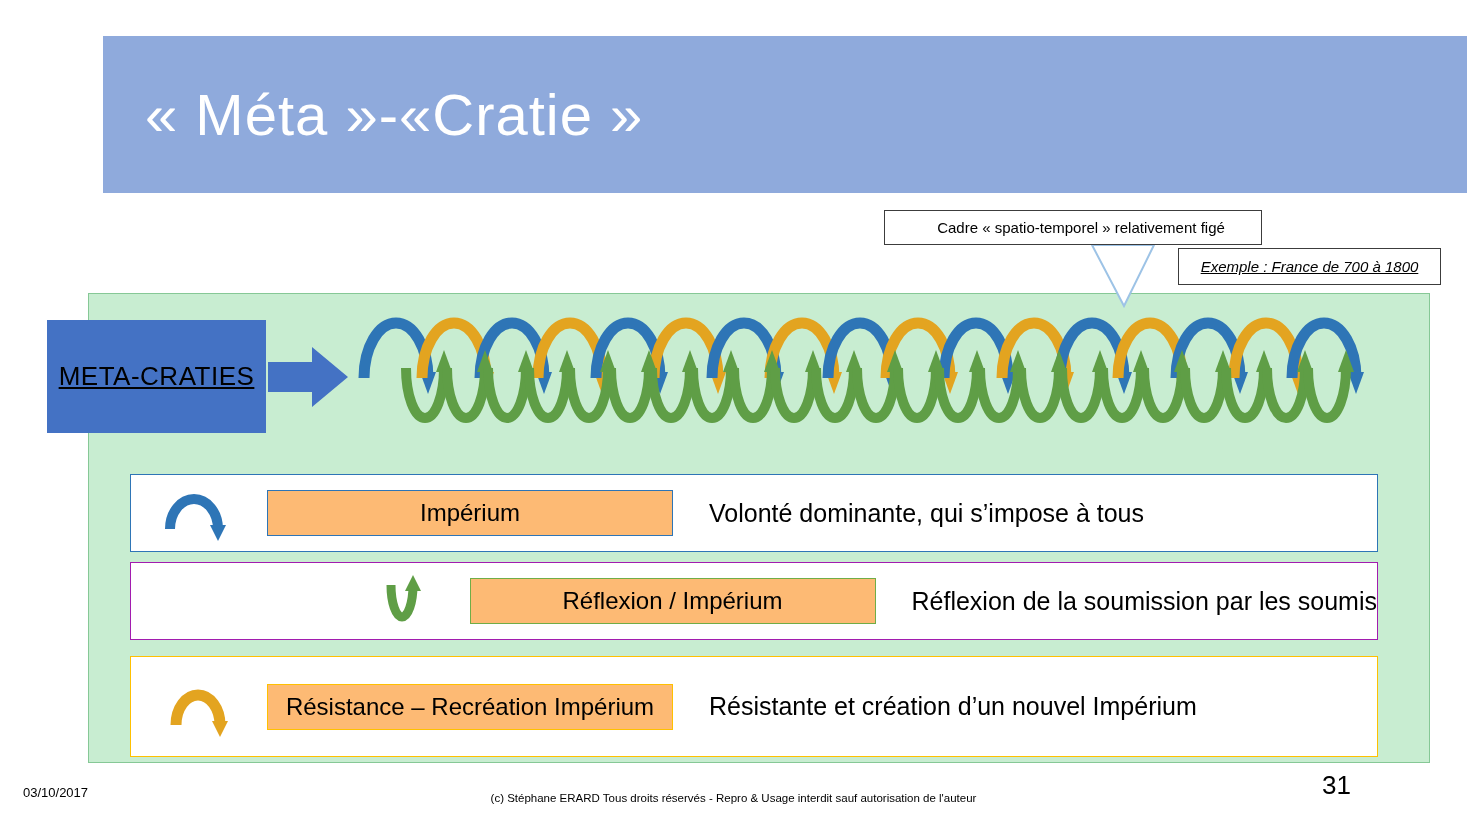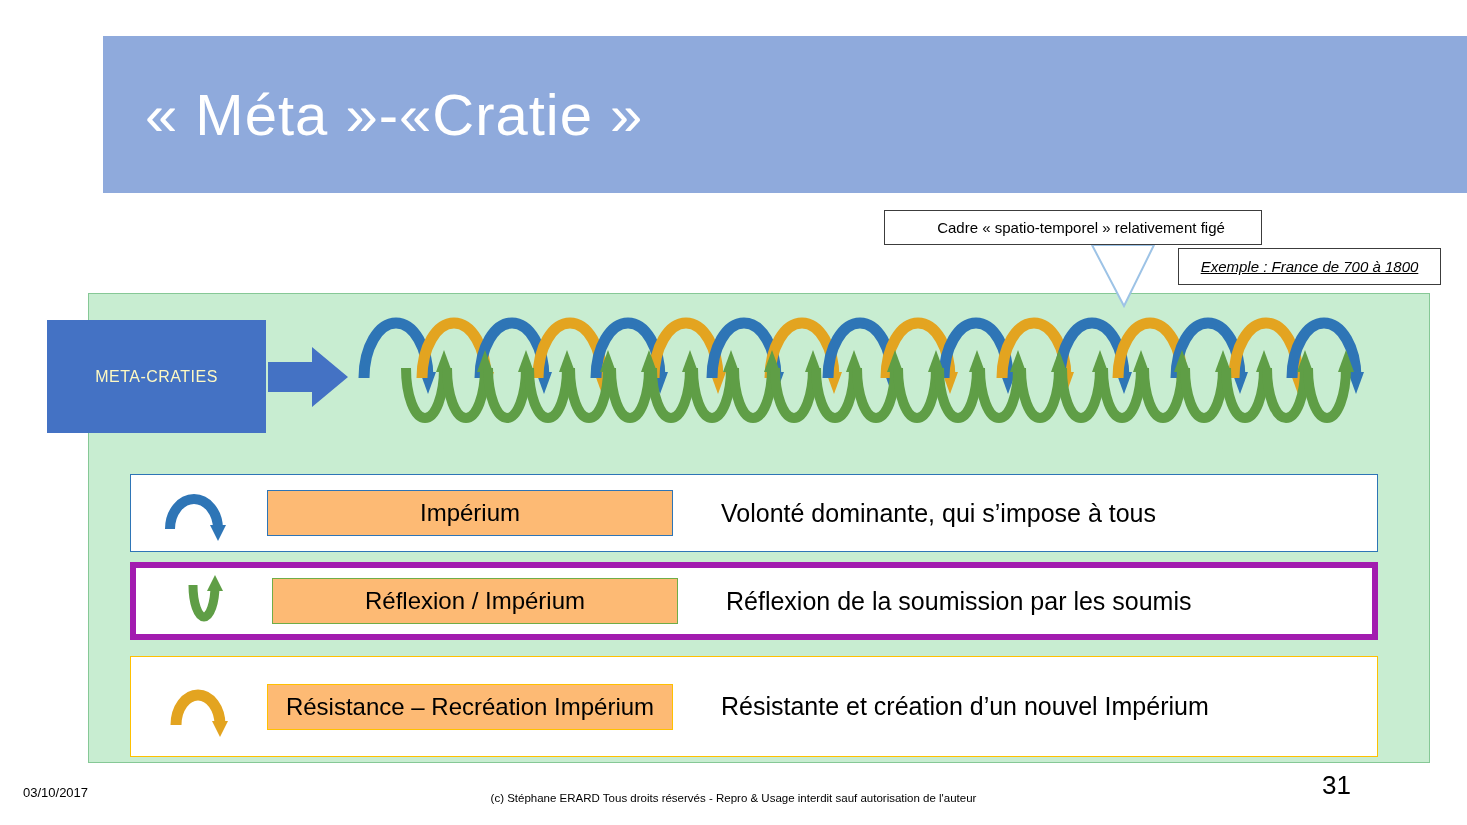--- a/index.html
+++ b/index.html
@@ -9,34 +9,34 @@
   .title-banner{position:absolute;left:103px;top:36px;width:1368px;height:157px;background:#8faadc;display:flex;align-items:center;}
   .title-banner h1{color:#ffffff;font-size:58px;font-weight:400;padding-left:42px;letter-spacing:1px;font-family:"Liberation Sans",sans-serif;}
 
   .callout{position:absolute;background:#ffffff;border:1px solid #3c3c3c;display:flex;align-items:center;justify-content:center;font-size:15px;z-index:4;}
   .callout-frame{left:884px;top:210px;width:378px;height:35px;padding-left:16px;}
   .callout-example{left:1178px;top:248px;width:263px;height:37px;font-style:italic;text-decoration:underline;}
   .callout-pointer{position:absolute;left:1086px;top:243px;z-index:3;}
 
   .green-panel{position:absolute;left:88px;top:293px;width:1342px;height:470px;background:#c8edd1;border:1px solid #86c896;}
 
-  .meta-box{position:absolute;left:47px;top:320px;width:219px;height:113px;background:#4472c4;color:#fef9c3;font-size:16px;display:flex;align-items:center;justify-content:center;letter-spacing:.5px;z-index:2;}
+  .meta-box{position:absolute;left:47px;top:320px;width:219px;height:113px;background:#4472c4;color:#000000;font-size:26px;display:flex;align-items:center;justify-content:center;letter-spacing:.5px;z-index:2;text-decoration:underline;}
   .flow-arrow{position:absolute;left:268px;top:344px;z-index:2;}
   .chain{position:absolute;left:358px;top:310px;width:1012px;height:125px;z-index:2;}
 
   .legend-row{position:absolute;left:130px;width:1248px;background:#ffffff;display:flex;align-items:center;z-index:2;}
   .row-blue{top:474px;height:78px;border:1px solid #2e75b6;}
-  .row-green{top:562px;height:78px;border:6px solid #a21caf;}
+  .row-green{top:562px;height:78px;border:1px solid #a21caf;justify-content:flex-end;}
   .row-gold{top:656px;height:101px;border:1px solid #ffc000;}
   .legend-icon{flex:0 0 136px;display:flex;align-items:center;justify-content:center;}
   .term-box{flex:0 0 406px;height:46px;display:flex;align-items:center;justify-content:center;font-size:24px;background:#fdba74;}
   .term-blue{border:1px solid #2e75b6;}
   .term-green{border:1px solid #70ad47;}
   .term-gold{border:1px solid #ffc000;}
-  .definition{margin-left:48px;font-size:25px;white-space:nowrap;}
+  .definition{margin-left:36px;font-size:25px;white-space:nowrap;}
 
   .footer-date{position:absolute;left:23px;top:785px;font-size:13px;}
   .footer-copyright{position:absolute;left:0;top:792px;width:100%;text-align:center;font-size:11.5px;}
   .footer-page{position:absolute;left:1322px;top:770px;font-size:26px;}
 </style>
 </head>
 <body>
 
 <div>
 

